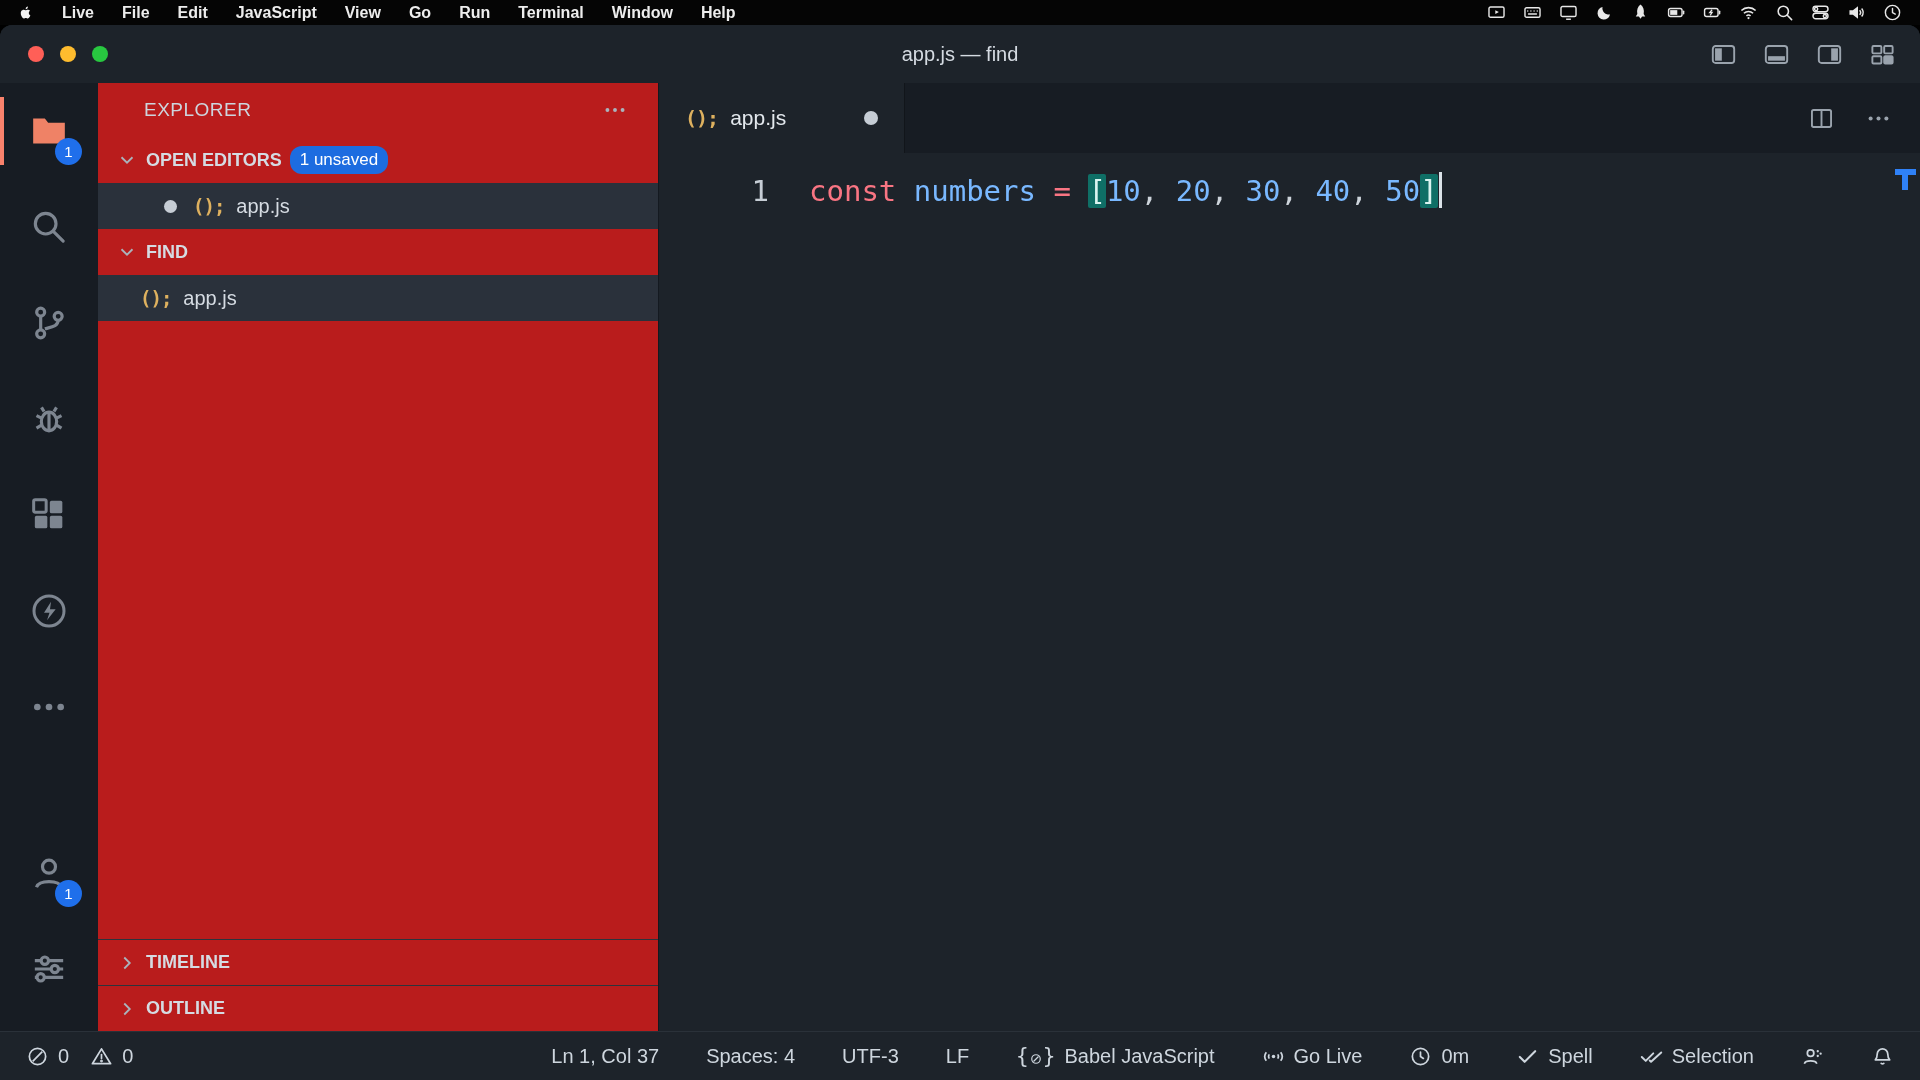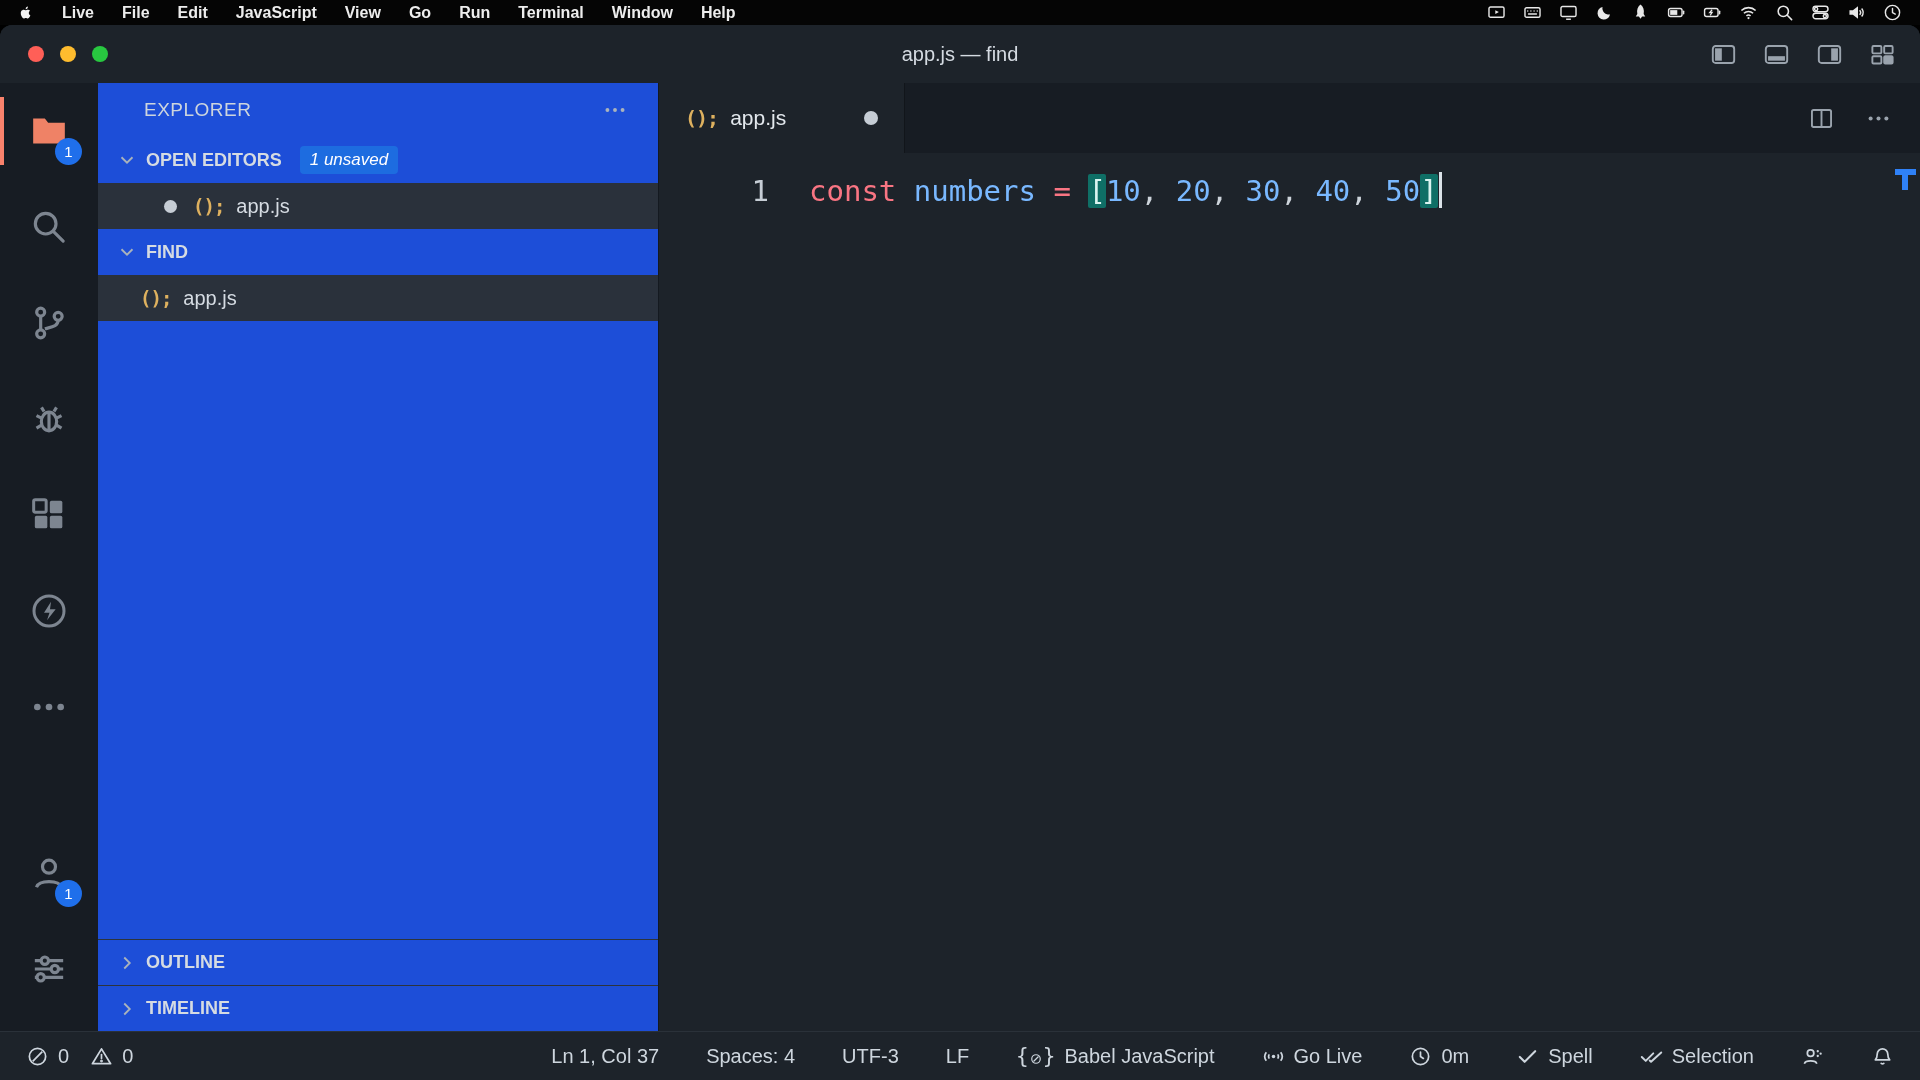--- a/index.html
+++ b/index.html
@@ -36,30 +36,30 @@
     position:relative; color:#7d8590; }
   .ab-item svg { width:40px; height:40px; display:block; }
   .ab-item.active { color:#ef8266; }
   .ab-item.active .active-bar { position:absolute; left:0; top:14px; bottom:14px; width:4px; background:#f9826c; }
   .ab-badge { position:absolute; right:16px; bottom:14px; min-width:27px; height:27px; border-radius:14px;
     background:#1f6feb; color:#fff; font-size:15px; line-height:27px; text-align:center; }
   .ab-spacer { flex:1; }
   .ab-bottom { padding-bottom:14px; display:flex; flex-direction:column; align-items:center; }
 
   
-  .sidebar { width:560px; background:#1d4ed8; display:flex; flex-direction:column; flex:0 0 auto; min-height:0; }
+  .sidebar { width:560px; background:#b91c1c; display:flex; flex-direction:column; flex:0 0 auto; min-height:0; }
   .sb-header { height:54px; display:flex; align-items:center; padding:0 30px 0 46px;
     color:#cdd5dd; font-size:19px; letter-spacing:.5px; flex:0 0 auto; }
   .sb-header .more { margin-left:auto; color:#aab3bc; }
   .sb-header svg { width:26px; height:26px; display:block; }
   .section-header { height:46px; display:flex; align-items:center; gap:8px; padding-left:18px;
     color:#d5dbe2; font-weight:700; font-size:18px; flex:0 0 auto; }
   .section-header svg, .collapsed svg { width:22px; height:22px; display:block; color:#aab3bc; }
-  .unsaved-badge { margin-left:10px; background:#1d6ce0; color:#fff; font-weight:400; font-size:17px;
-    padding:4px 10px; border-radius:4px;font-style:italic; }
+  .unsaved-badge { background:#1d6ce0; color:#fff; font-weight:400; font-size:17px;
+    padding:4px 10px; border-radius:12px; }
   .tree-row { height:46px; display:flex; align-items:center; font-size:20px; color:#d5dbe2; flex:0 0 auto; }
   .tree-row.selected { background:#2a313b; }
   .dirty-dot { width:13px; height:13px; border-radius:50%; background:#c6cdd5; margin:0 16px 0 66px; flex:0 0 auto; }
   .tree-row.file-row { padding-left:42px; }
   .js-icon { color:#deb15f; font-weight:700; font-family:"DejaVu Sans Mono", monospace; font-size:19px;
     margin-right:12px; letter-spacing:-1px; }
   .sb-spacer { flex:1; }
   .collapsed { height:46px; border-top:1px solid #2d343d; display:flex; align-items:center; gap:8px;
     padding-left:18px; color:#d5dbe2; font-weight:700; font-size:18px; flex:0 0 auto; }
 
@@ -339,27 +339,27 @@
         <span class="js-icon">();</span>
         <span>app.js</span>
       </div>
 
       <div class="sb-spacer"></div>
 
       <div class="collapsed">
         <svg viewBox="0 0 24 24" fill="none" stroke="currentColor" stroke-width="2">
             <path d="M9 6l6 6-6 6"></path>
           </svg>
+        <span>TIMELINE</span>
+      </div>
+      <div class="collapsed">
+        <svg viewBox="0 0 24 24" fill="none" stroke="currentColor" stroke-width="2">
+            <path d="M9 6l6 6-6 6"></path>
+          </svg>
         <span>OUTLINE</span>
-      </div>
-      <div class="collapsed">
-        <svg viewBox="0 0 24 24" fill="none" stroke="currentColor" stroke-width="2">
-            <path d="M9 6l6 6-6 6"></path>
-          </svg>
-        <span>TIMELINE</span>
       </div>
     </div>
 
     <div class="editor-area">
       <div class="tabbar">
         <div class="tab">
           <span class="js-icon">();</span>
           <span>app.js</span>
           <span class="tab-dot"></span>
         </div>

